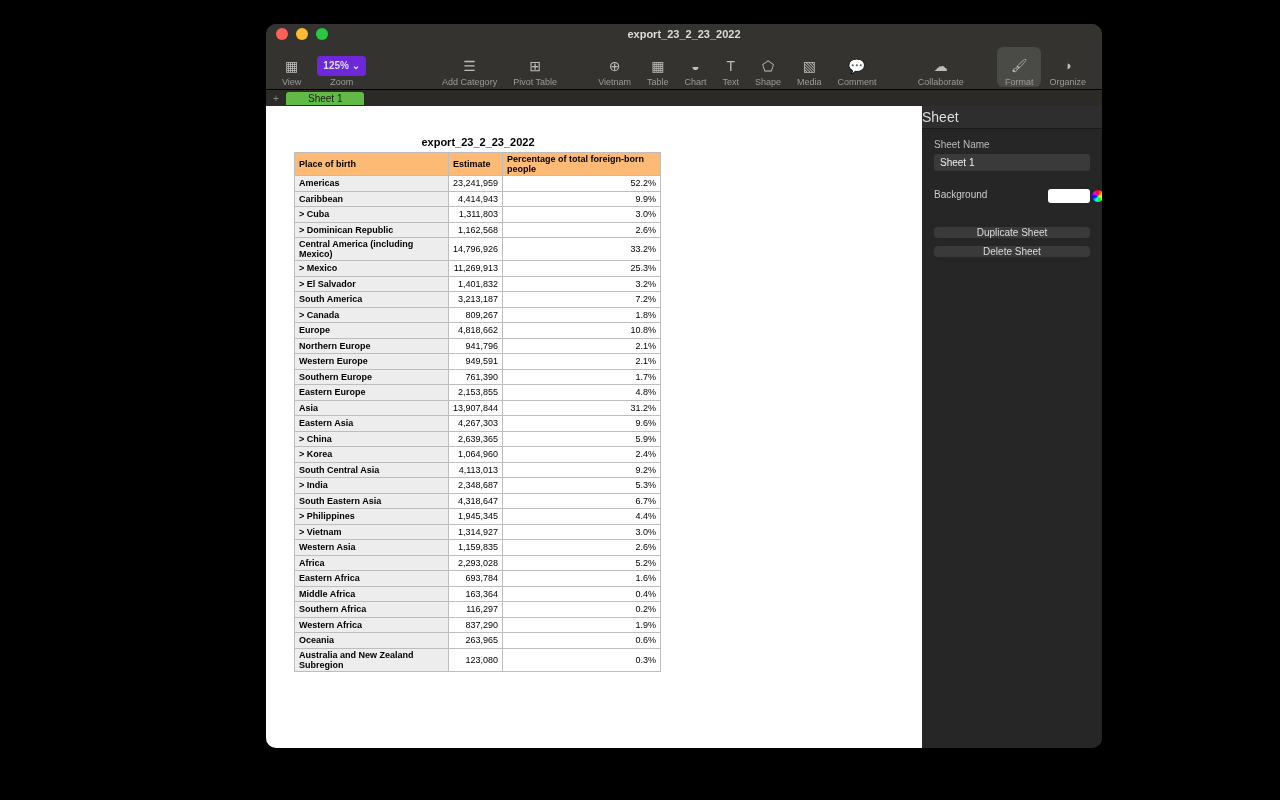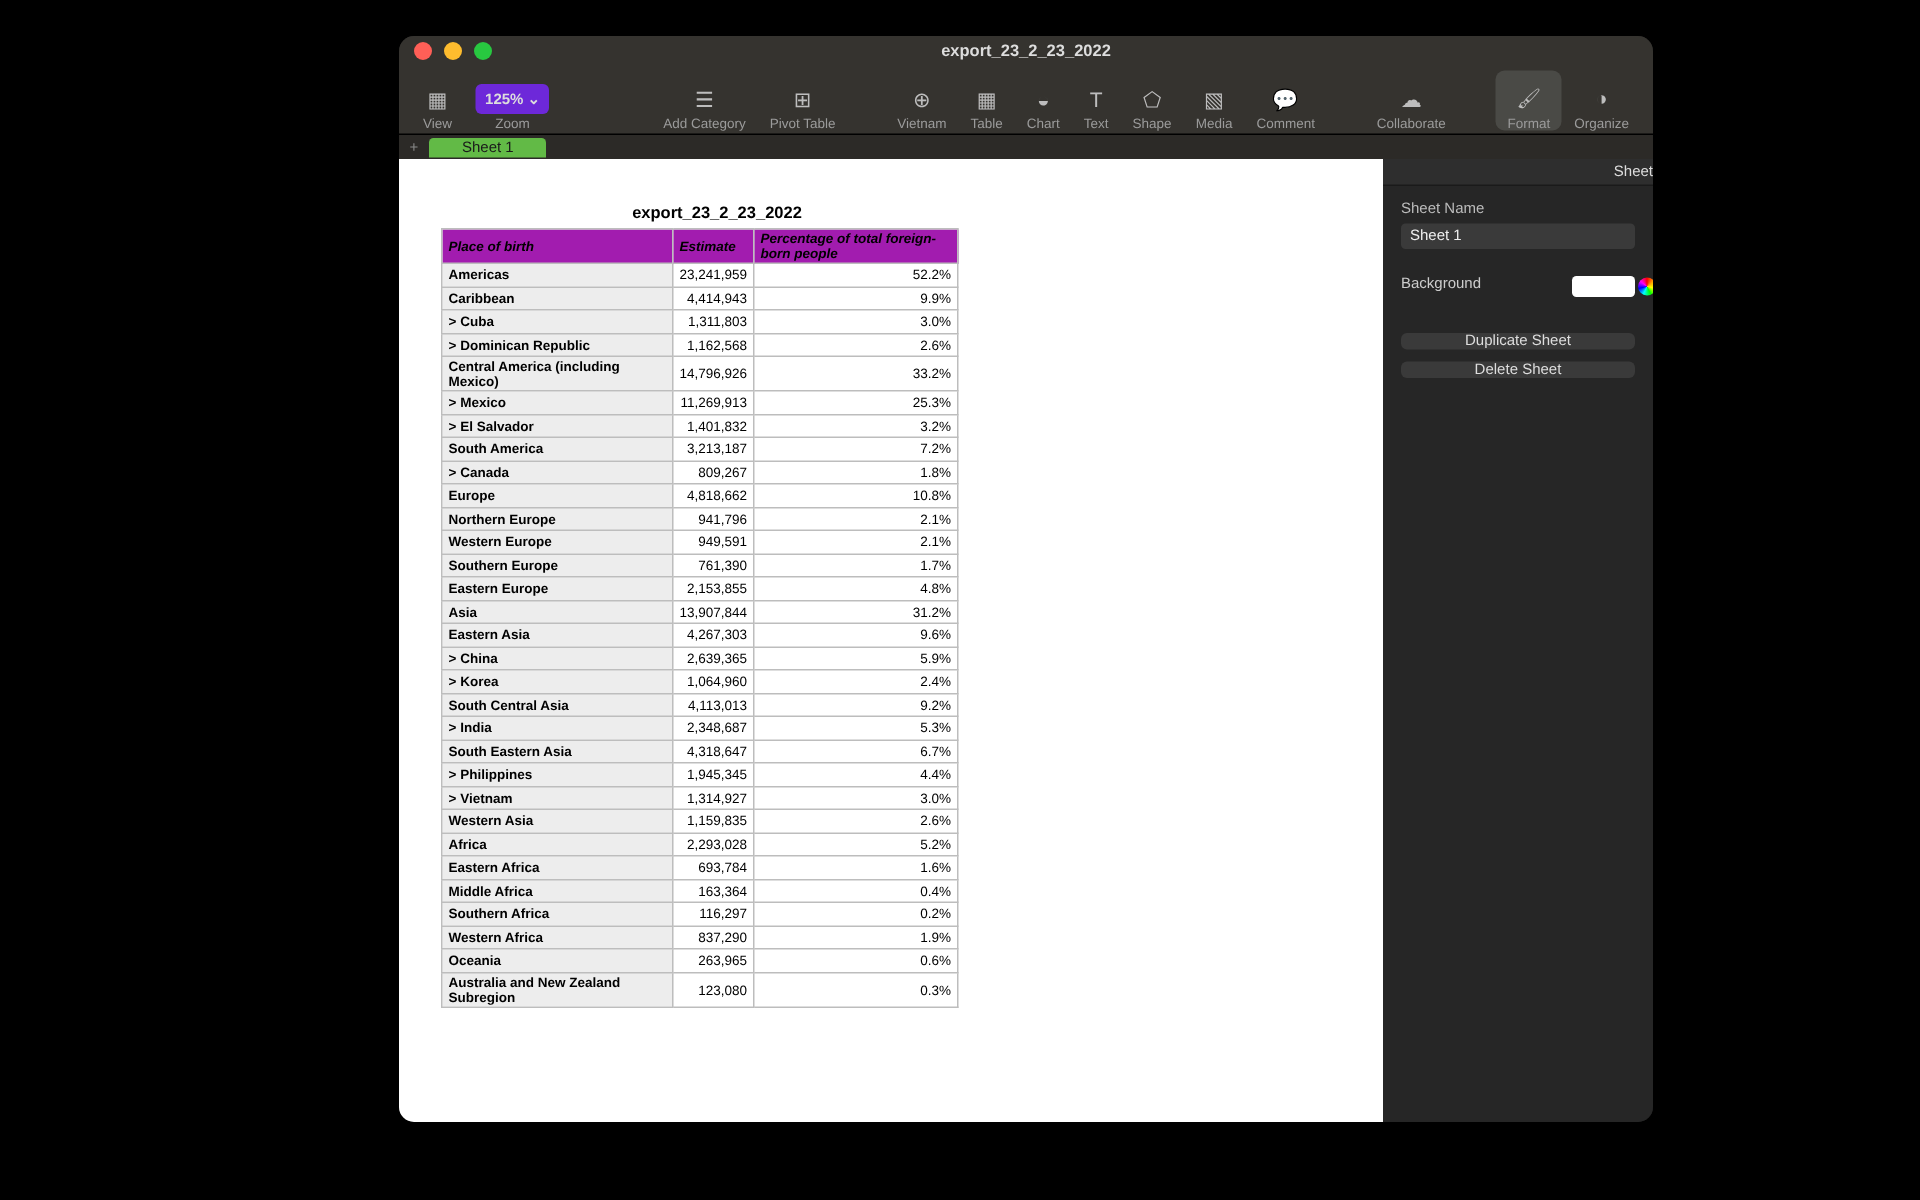--- a/index.html
+++ b/index.html
@@ -25,37 +25,37 @@
   .tb-item.fmt .ico, .tb-item.org .ico { font-size: 13px; }
   .tb-item.fmt { background: #4a4a46; border-radius: 6px; }
   
   .tabrow { height: 16px; background: #2c2a27; display: flex; align-items: center; font-size: 10px; color: #ccc; }
   .tabrow .plus { width: 20px; text-align: center; color: #888; }
   .sheet-tab { background: #62ba46; color: #1a1a1a; padding: 1px 22px; border-radius: 3px 3px 0 0; font-size: 10px; }
   
   .body { flex: 1; display: flex; min-height: 0; }
   .canvas { flex: 1; background: #fff; overflow: hidden; position: relative; }
   .inspector { width: 180px; background: #262626; color: #ccc; font-size: 10px; display: flex; flex-direction: column; }
-  .insp-head { text-align: right; padding: 3px 0; background: #2e2e2e; color: #ddd; font-size: 10px; border-bottom: 1px solid #1a1a1a; }
+  .insp-head { text-align: left; padding: 3px 0; background: #2e2e2e; color: #ddd; font-size: 14px; border-bottom: 1px solid #1a1a1a; }
   .insp-sec { padding: 10px 12px; }
   .insp-label { font-size: 10px; color: #bbb; margin-bottom: 4px; display: block; }
   .insp-input { width: 100%; background: #3a3a3a; border: none; color: #eee; font-size: 10px; padding: 3px 6px; border-radius: 3px; }
   .bg-row { display: flex; justify-content: space-between; margin-top: 18px; }
   .bg-swatch { width: 42px; height: 14px; background: #fff; border-radius: 3px; position: relative; }
   .bg-swatch::after { content:""; position:absolute; right:-14px; top:1px; width:12px; height:12px; border-radius:50%; background: conic-gradient(red,orange,yellow,lime,cyan,blue,magenta,red); }
   .insp-btn { display:block; width: calc(100% - 24px); margin: 4px 12px; background: #3a3a3a; border:none; color:#ddd; font-size:10px; padding:0 0; border-radius:4px; text-align:center; }
   
   .sheet-area { position: absolute; left: 28px; top: 30px; }
   .sheet-title { font-size: 11px; font-weight: 600; color: #000; text-align: center; margin-bottom: 4px; width: 368px; margin-left: 0; }
   table.data { border-collapse: collapse; font-size: 9px; color: #000; }
   table.data th, table.data td { border: 1px solid #bdbdbd; padding: 1px 4px; height: 15.5px; }
-  table.data th { background: #a21caf; font-weight: 700; font-style: italic; }
+  table.data th { background: #fdba74; font-weight: 700; }
   table.data td.lbl { background: #ededed; font-weight: 700; text-align: left; }
   table.data td.num { text-align: right; background: #fff; }
-  .col-a { width: 154px; } .col-b { width: 50px; } .col-c { width: 136px; }
+  .col-a { width: 154px; } .col-b { width: 50px; } .col-c { width: 158px; }
   table.data th.col-b, table.data th.col-c { text-align: left; }
   table.data th.col-a { text-align: left; }
 </style>
 </head>
 <body>
 
 <div class="window">
 
   <div class="titlebar">
     <div class="traffic">

